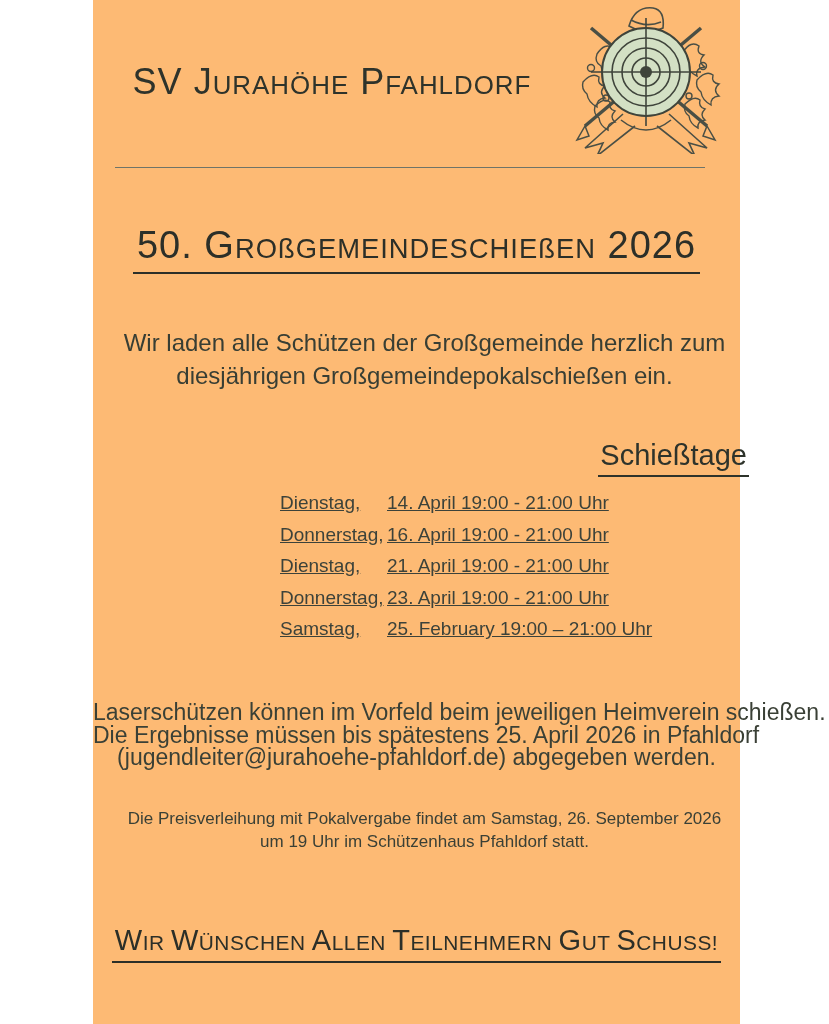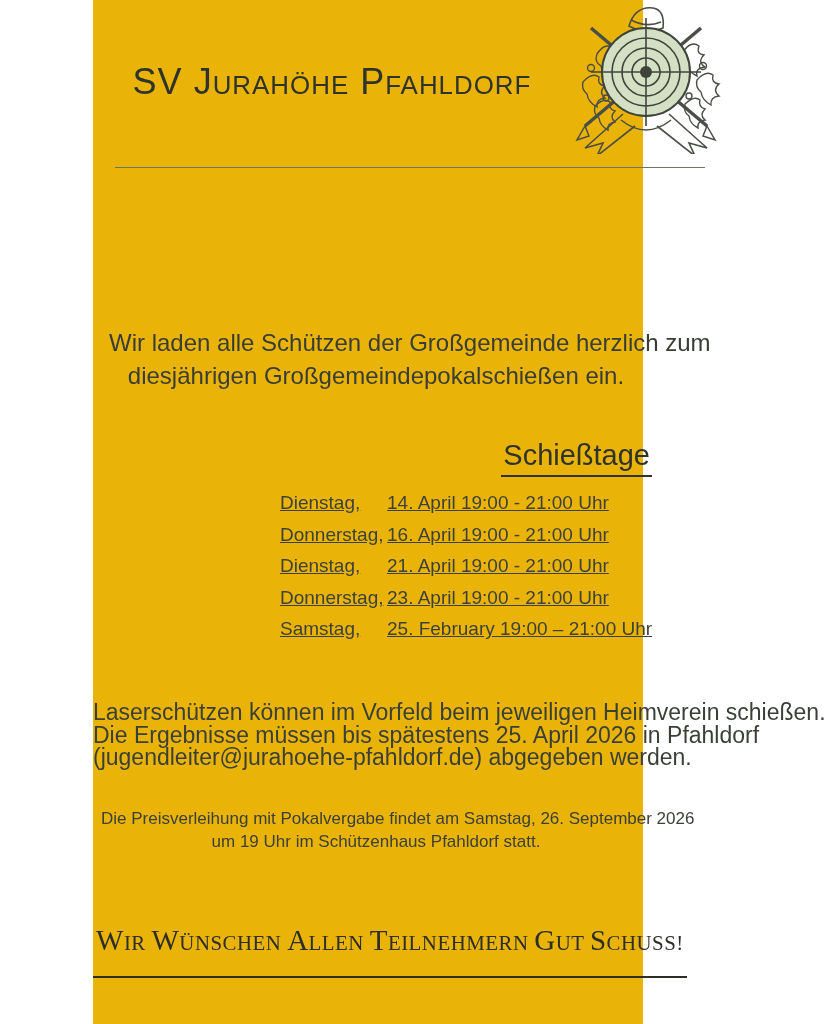--- a/index.html
+++ b/index.html
@@ -3,22 +3,22 @@
 <meta charset="utf-8">
 <style>
   html,body{margin:0;padding:0;}
   body{
     width:829px;height:1024px;position:relative;
     background:#ffffff;overflow:hidden;
     font-family:"Liberation Sans", sans-serif;
     -webkit-font-smoothing:antialiased;
   }
   .page{
-    position:absolute;left:93px;top:0;width:550px;height:1024px;
-    background:#eab308;color:#3a4036;
+    position:absolute;left:93px;top:0;width:647px;height:1024px;
+    background:#fdba74;color:#3a4036;
   }
   
   .sc{white-space:pre;}
   .sc .b{font-size:1em;}
   .sc .s{font-size:0.72em;}
 
   .club-name{
     position:absolute;top:62px;left:0;width:478px;
     text-align:center;font-size:36px;line-height:1.1;
     color:#2e332b;letter-spacing:1px;white-space:nowrap;
@@ -65,21 +65,21 @@
     position:absolute;top:807px;left:0;width:100%;
     text-align:center;font-size:17px;line-height:23px;color:#3a4036;padding-left:8px;
   }
   .prize-note div{white-space:nowrap;}
   .closing{
     position:absolute;top:924px;left:0;width:100%;
     text-align:center;font-size:29px;color:#2c2f28;
     letter-spacing:0.5px;white-space:nowrap;
   }
   .closing .inner{
-    display:inline-block;border-bottom:2.5px solid #2c2f28;padding:0 3px 19px 3px;font-family:Liberation Serif, serif;
+    display:inline-block;border-bottom:2.5px solid #2c2f28;padding:0 3px 4px 3px;
   }
   .emblem-stroke{stroke:#4a4f45;fill:none;}
 </style>
 </head>
 <body>
 
 <div class="page">
 
   <div class="club-name sc"><span class="b">SV J</span><span class="s">URAHÖHE</span><span class="b"> P</span><span class="s">FAHLDORF</span></div>
 
@@ -127,20 +127,23 @@
         <circle cx="85" cy="70" r="14" fill="none" stroke="#3f443b" stroke-width="1.6"></circle>
         <circle cx="85" cy="70" r="6" fill="#3f443b"></circle>
         <line x1="30" y1="70" x2="140" y2="70" stroke="#3f443b" stroke-width="1.6"></line>
         <line x1="85" y1="16" x2="85" y2="124" stroke="#3f443b" stroke-width="1.6"></line>
       </g>
     </svg>
   </div>
 
   <div class="divider"></div>
 
+  <div class="event-title">
+    <span class="inner sc"><span class="b">50. G</span><span class="s">ROßGEMEINDESCHIEßEN</span><span class="b"> 2026</span></span>
+  </div>
 
   <div class="intro">
     <div>Wir laden alle Schützen der Großgemeinde herzlich zum</div>
     <div>diesjährigen Großgemeindepokalschießen ein.</div>
   </div>
 
   <div class="schedule-heading">
     <span class="inner">Schießtage</span>
   </div>
 

